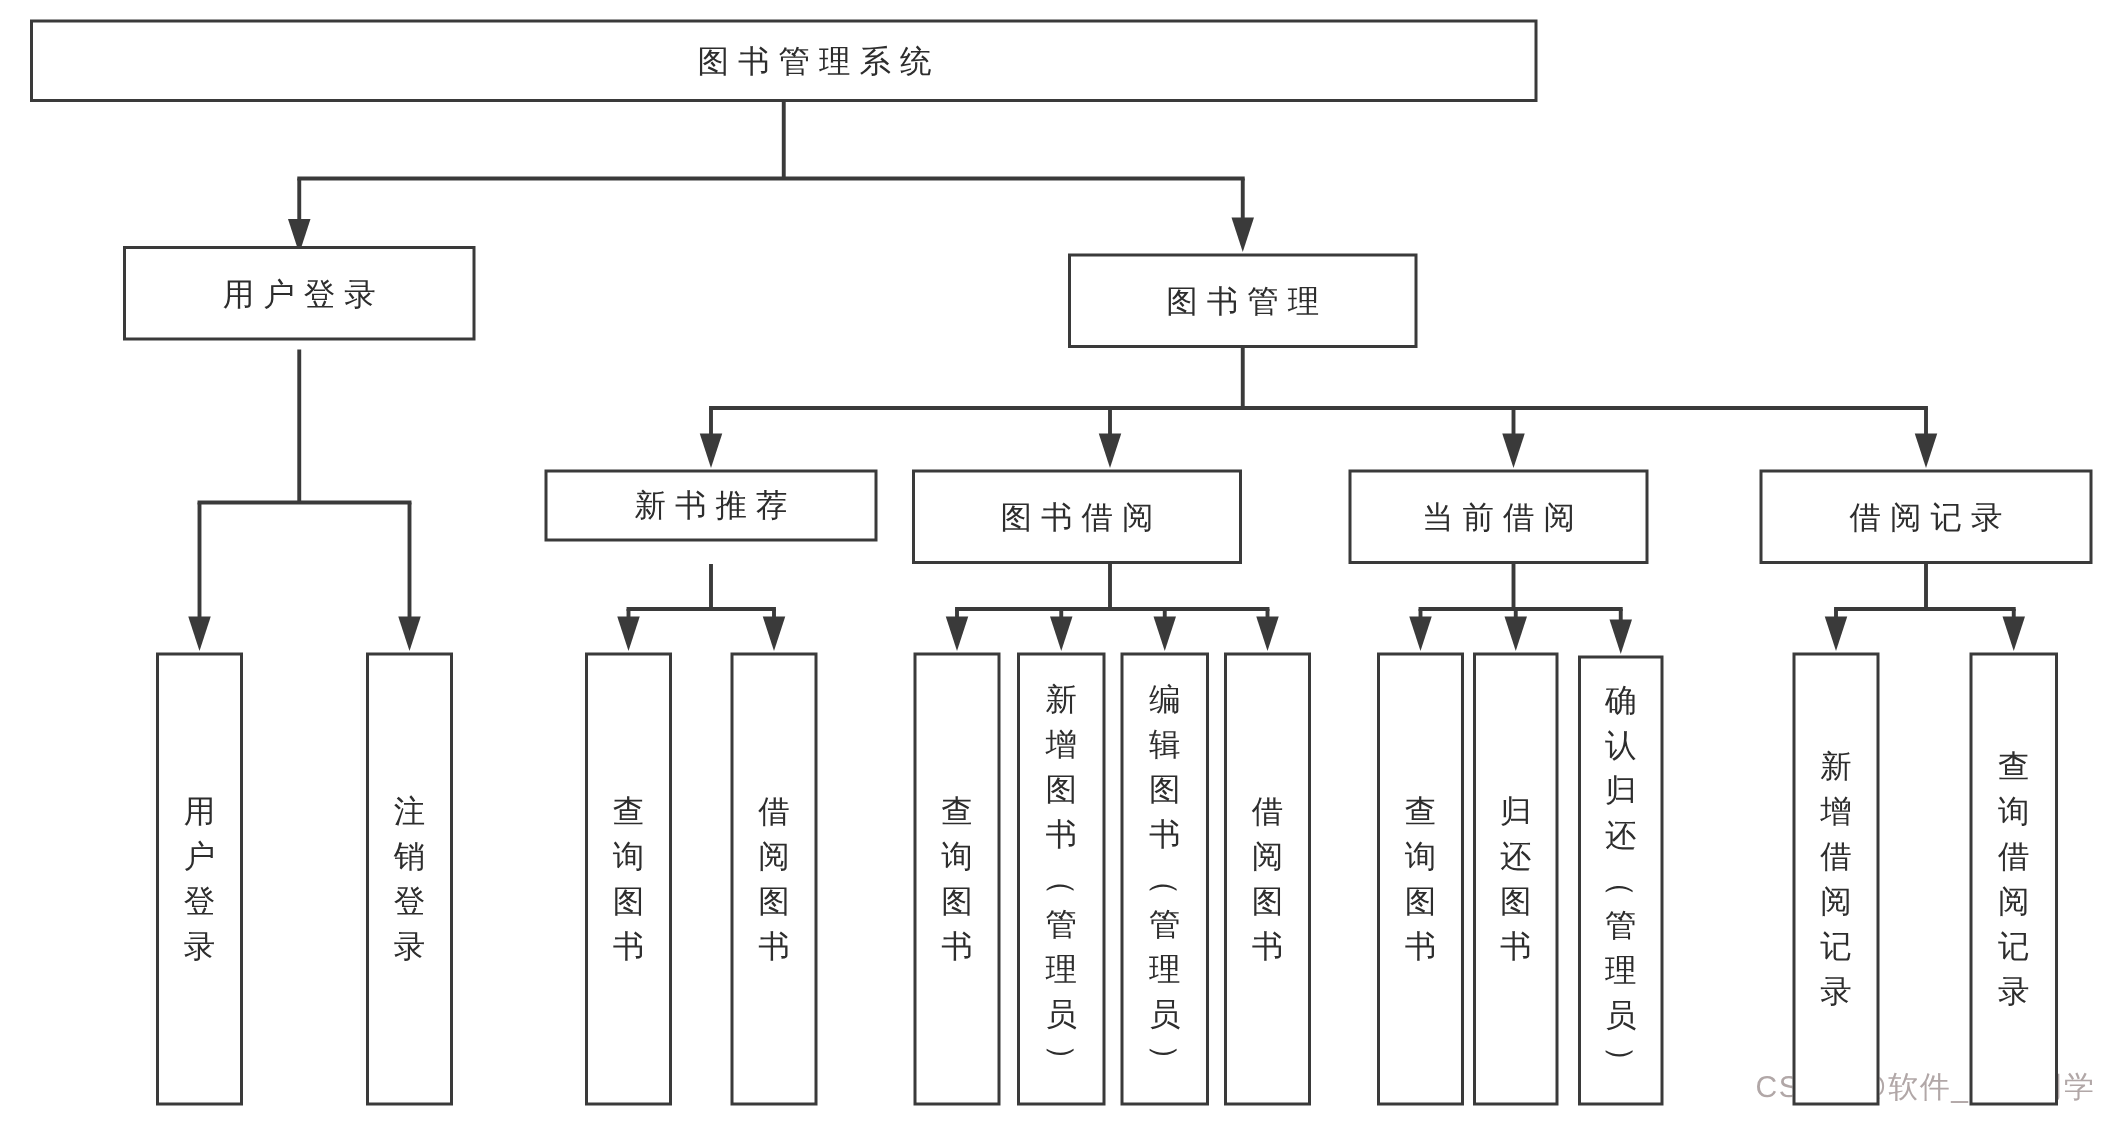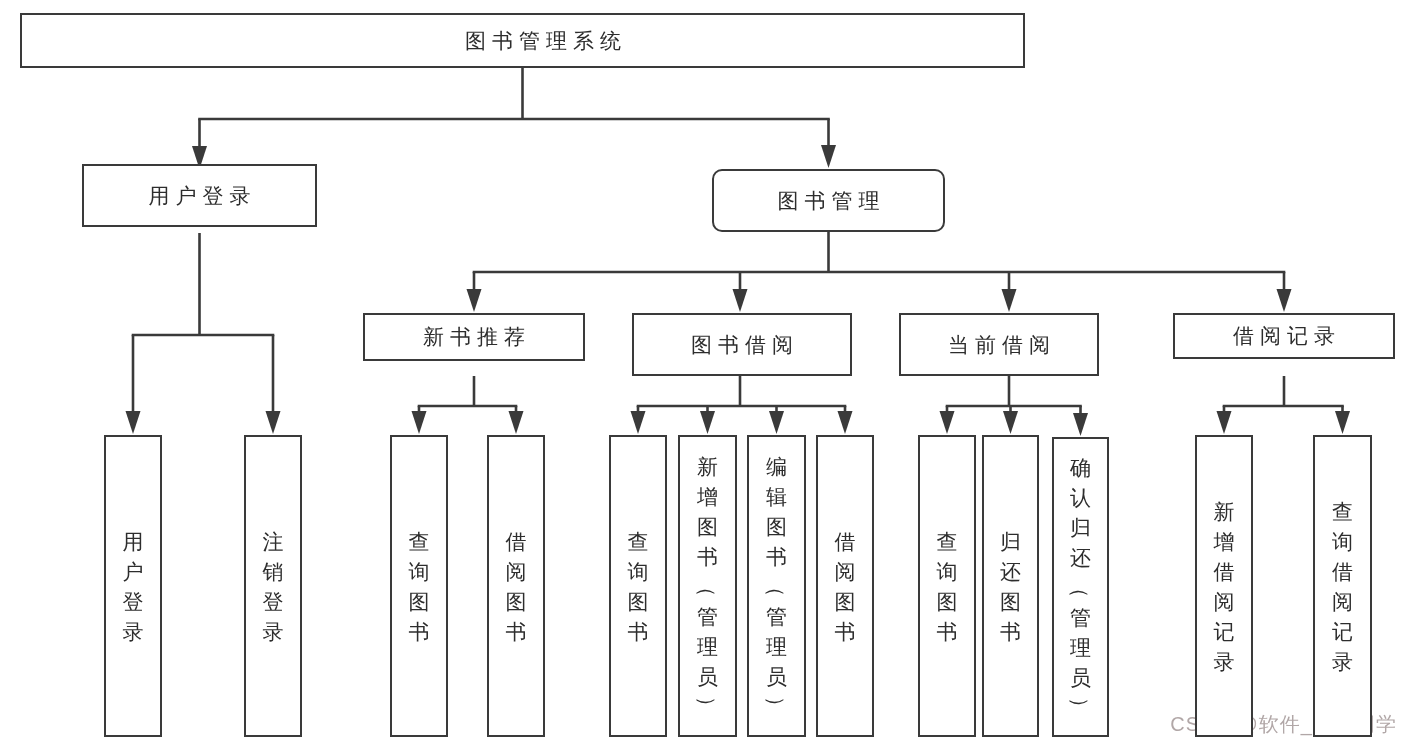--- a/index.html
+++ b/index.html
@@ -107,25 +107,25 @@
       <line x1="1222.7" y1="406" x2="1343.8" y2="406" stroke="#3a3a3a" stroke-width="2.6"></line>
       <line x1="1224" y1="406" x2="1224" y2="417" stroke="#3a3a3a" stroke-width="2.6"></line>
       <polygon points="1216.5,411 1231.5,411 1224,434" fill="#3a3a3a"></polygon>
       <line x1="1342.5" y1="406" x2="1342.5" y2="417" stroke="#3a3a3a" stroke-width="2.6"></line>
       <polygon points="1335,411 1350,411 1342.5,434" fill="#3a3a3a"></polygon>
     </svg>
 
   <div class="watermark">CSDN @软件_小贺同学</div>
 <div class="node h" style="left: 20px; top: 13px; width: 1005px; height: 55px; padding-left: 47px;">图书管理系统</div>
     <div class="node h" style="left: 82px; top: 164px; width: 235px; height: 63px; text-align: center;">用户登录</div>
-    <div class="node h" style="left: 712px; top: 169px; width: 233px; height: 63px; border-radius: 10px;">图书管理</div>
+    <div class="node h" style="left: 712px; top: 169px; width: 233px; height: 63px;">图书管理</div>
     <div class="node h" style="left: 363px; top: 313px; width: 222px; height: 48px;">新书推荐</div>
-    <div class="node h" style="left: 632px; top: 313px; width: 220px; height: 63px;">图书借阅</div>
+    <div class="node h" style="left: 608px; top: 313px; width: 220px; height: 63px;">图书借阅</div>
     <div class="node h" style="left: 899px; top: 313px; width: 200px; height: 63px;">当前借阅</div>
-    <div class="node h" style="left: 1173px; top: 313px; width: 222px; height: 46px;">借阅记录</div>
+    <div class="node h" style="left: 1173px; top: 313px; width: 222px; height: 63px;">借阅记录</div>
     <div class="node v" style="left: 104px; top: 435px; width: 58px; height: 302px;">
       <div class="vtext">
         <span>用</span>
         <span>户</span>
         <span>登</span>
         <span>录</span>
       </div>
     </div>
     <div class="node v" style="left: 244px; top: 435px; width: 58px; height: 302px;">
       <div class="vtext">

